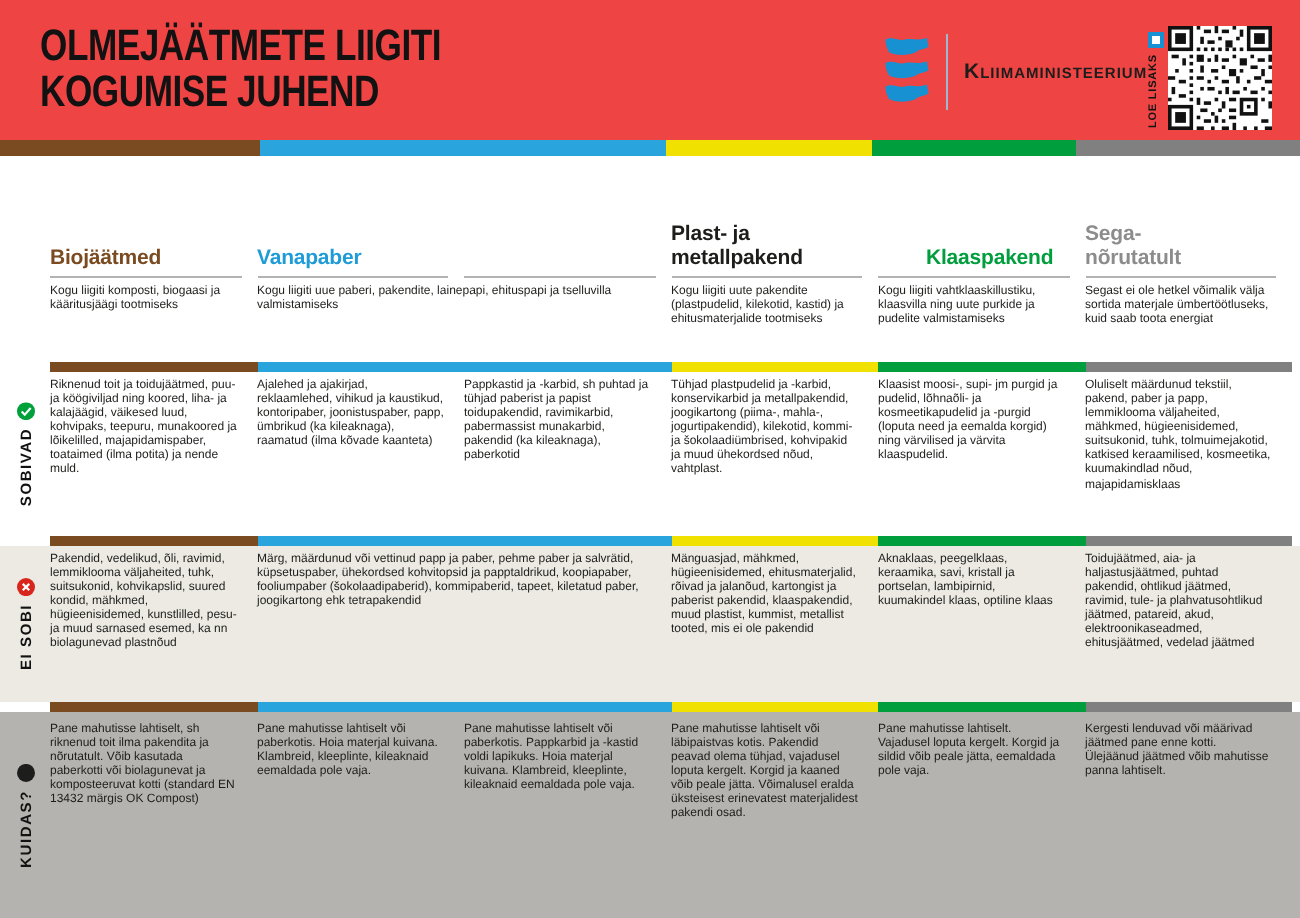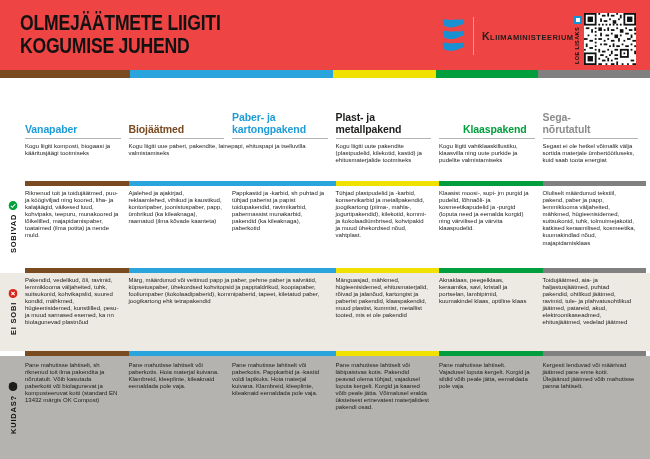--- a/index.html
+++ b/index.html
@@ -210,30 +210,28 @@
     <div style="background: rgb(41, 164, 220);"></div>
     <div style="background: rgb(41, 164, 220);"></div>
     <div style="background: rgb(240, 225, 0);"></div>
     <div style="background: rgb(0, 158, 60);"></div>
     <div style="background: rgb(128, 128, 128);"></div>
   </div>
 
   <div class="colheads">
     <div class="titles-row">
       <div class="hcell">
+        <div class="col-title" style="color: rgb(122, 75, 33);">Biojäätmed</div>
+          <div class="hrule"></div>
+      </div>
+      <div class="hcell">
         <div class="col-title" style="color: rgb(31, 156, 216);">Vanapaber</div>
           <div class="hrule"></div>
       </div>
       <div class="hcell">
-        <div class="col-title" style="color: rgb(122, 75, 33);">Biojäätmed</div>
-          <div class="hrule"></div>
-      </div>
-      <div class="hcell">
-        <div class="col-title" style="color: rgb(31, 156, 216);">Paber- ja
-kartongpakend</div>
           <div class="hrule"></div>
       </div>
       <div class="hcell">
         <div class="col-title" style="color: rgb(29, 29, 27); margin-top: 25px;">Plast- ja
 metallpakend</div>
           <div class="hrule"></div>
       </div>
       <div class="hcell">
         <div class="col-title" style="color: rgb(0, 158, 60); padding-left: 24px;">Klaaspakend</div>
           <div class="hrule"></div>

